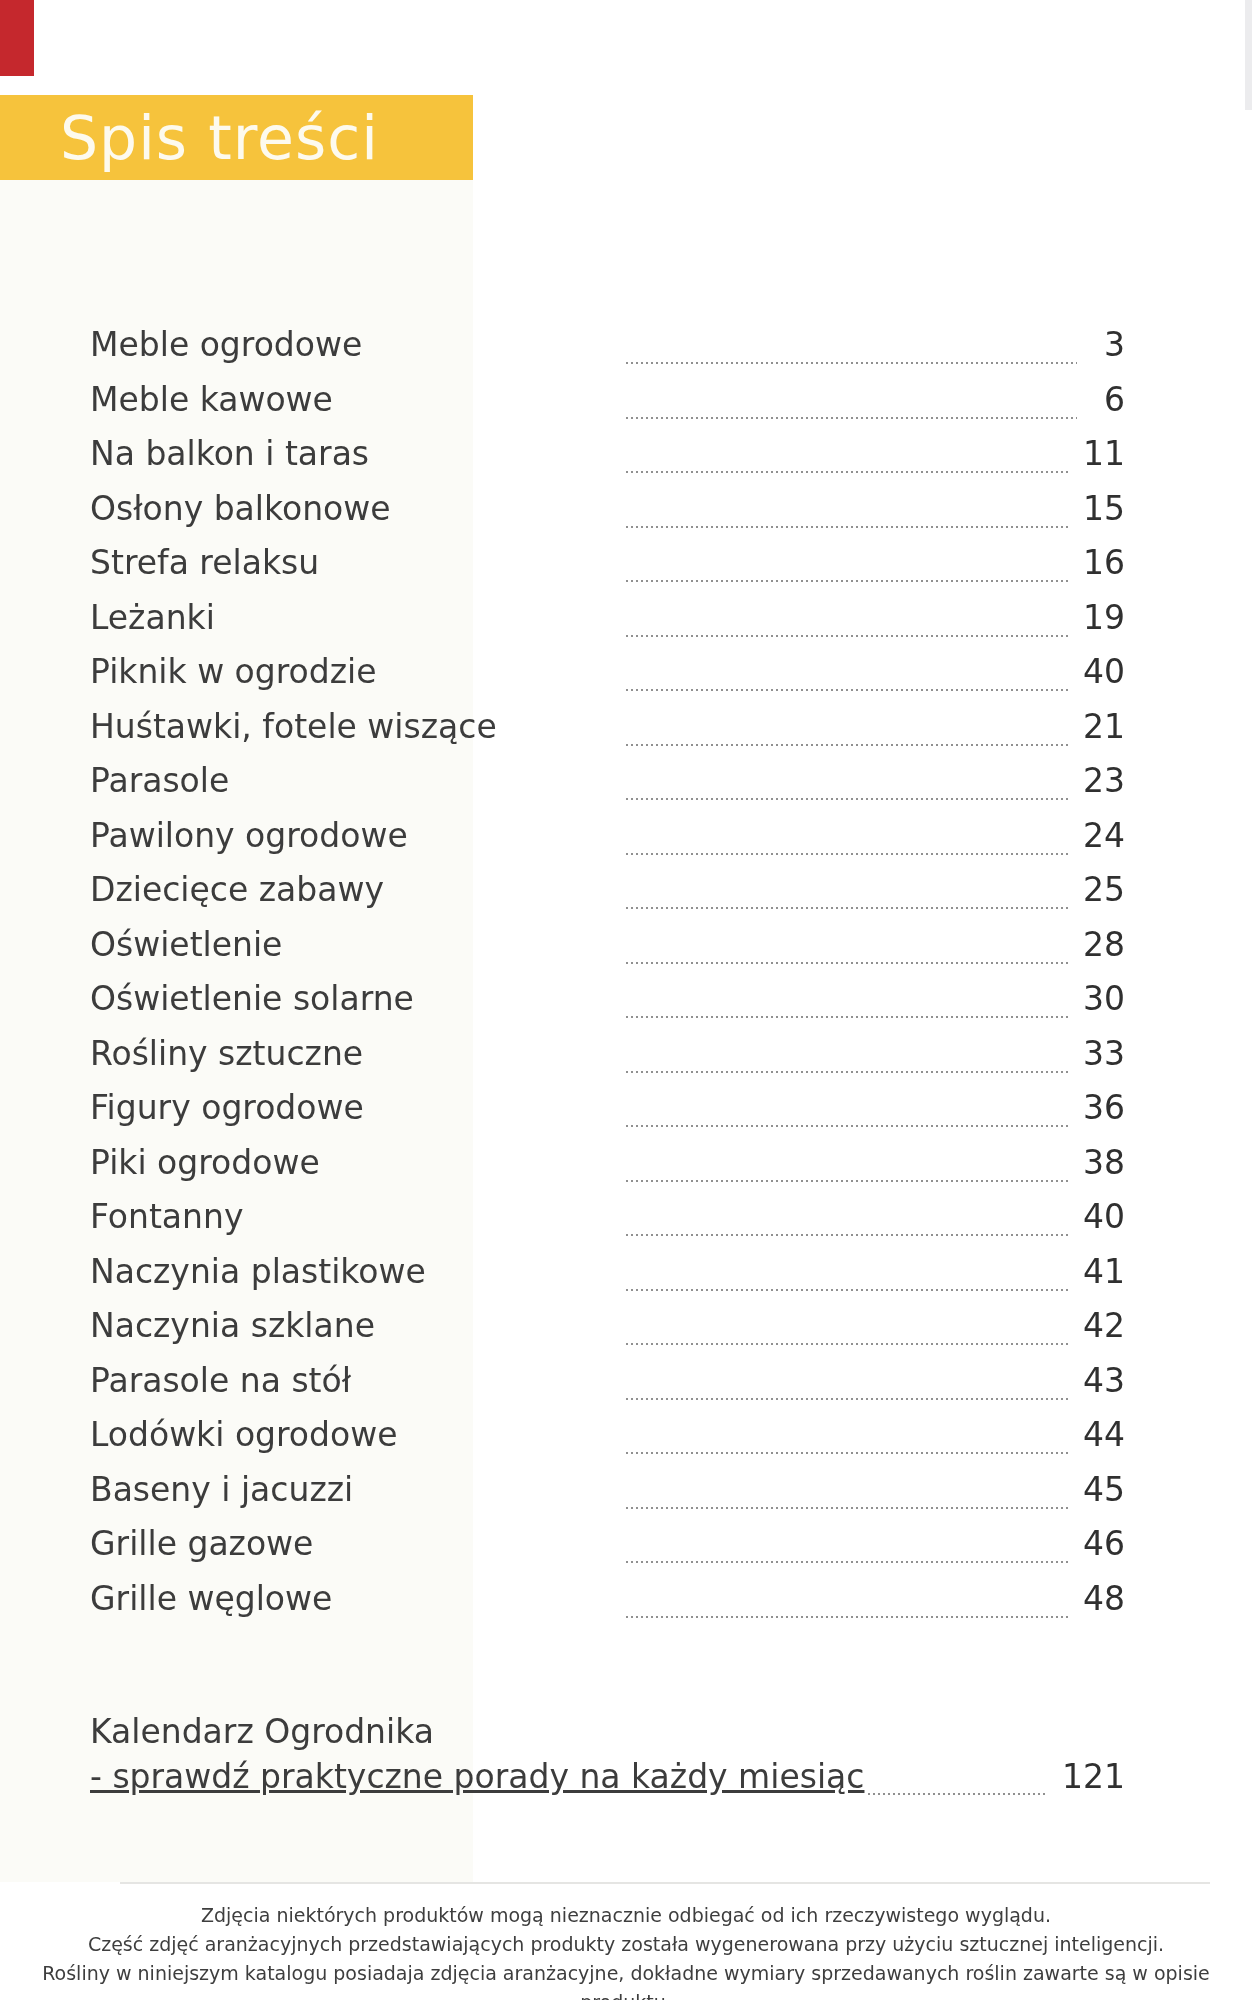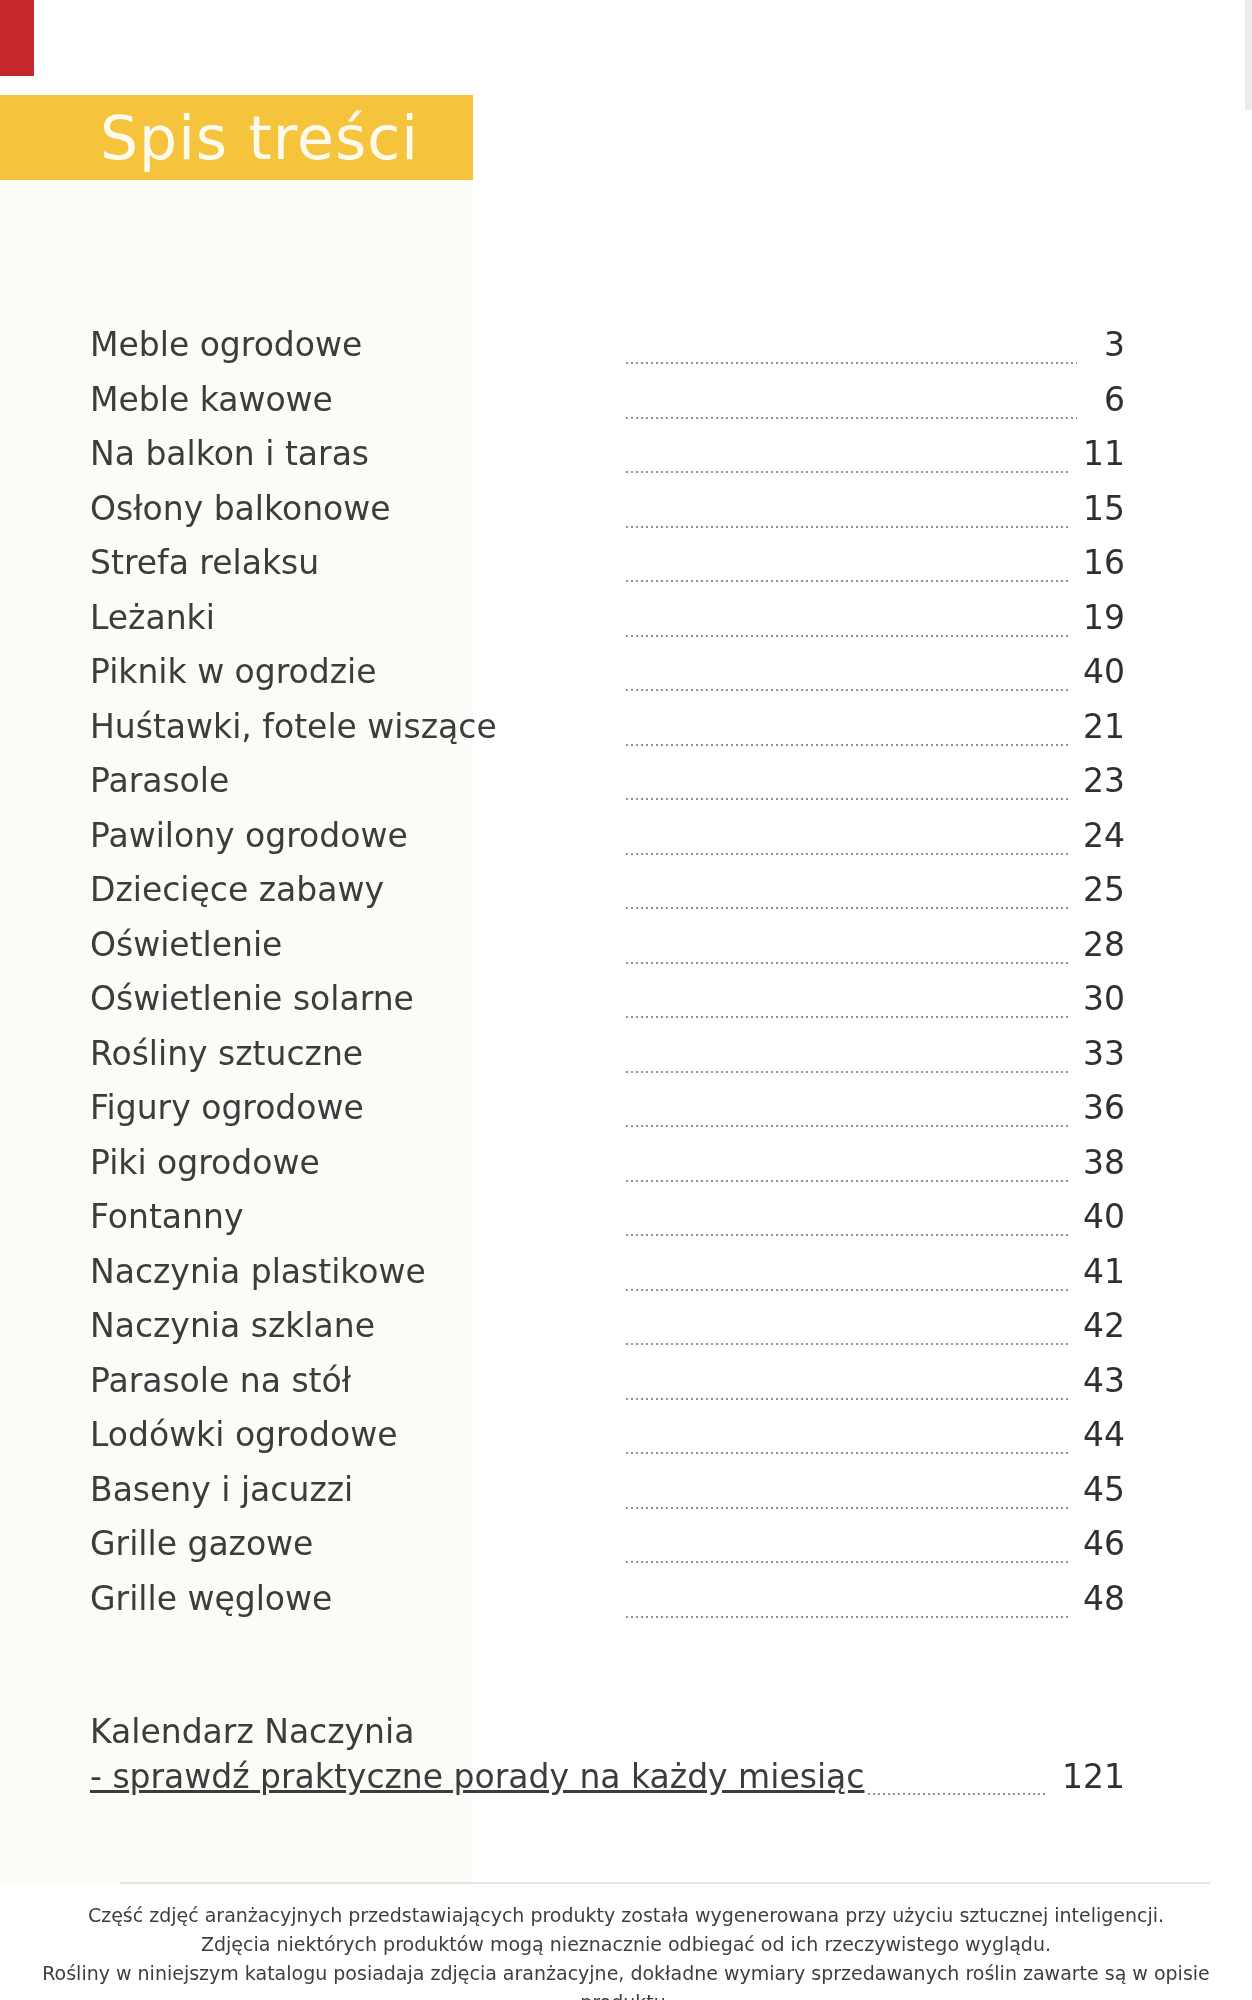--- a/index.html
+++ b/index.html
@@ -11,21 +11,21 @@
   .page{position:absolute;inset:0;}
   
   .page-tint{position:absolute;left:0;top:95px;width:473px;height:1787px;background:#FBFBF7;}
   
   .red-tab{position:absolute;left:0;top:0;width:34px;height:76px;background:#C5282D;}
   
   .edge-strip{position:absolute;right:0;top:0;width:7px;height:110px;background:#ECECEE;}
   
   .banner{
     position:absolute;left:0;top:95px;width:473px;height:85px;background:#F6C33C;
-    display:flex;align-items:center;box-sizing:border-box;padding-left:100px;
+    display:flex;align-items:center;box-sizing:border-box;padding-left:60px;
   }
   .banner h1{
     margin:0;font-size:60px;font-weight:400;color:#FDFAEE;letter-spacing:1px;line-height:1;
   }
   
   .toc{position:absolute;left:90px;top:325px;width:1035px;}
   .toc-row{display:flex;align-items:flex-start;height:54.5px;}
   .toc-label{
     flex:0 0 532px;white-space:nowrap;overflow:visible;
     font-size:33px;color:#3C3C3C;
@@ -180,29 +180,29 @@
         <span class="toc-page">46</span>
       </div>
       <div class="toc-row">
         <span class="toc-label">Grille węglowe</span>
         <span class="toc-leader"></span>
         <span class="toc-page">48</span>
       </div>
     </div>
 
   <div class="calendar">
-    <div class="cal-title">Kalendarz Naczynia</div>
+    <div class="cal-title">Kalendarz Ogrodnika</div>
     <div class="toc-row">
       <span class="toc-label">- sprawdź praktyczne porady na każdy miesiąc</span>
       <span class="toc-leader"></span>
       <span class="toc-page">121</span>
     </div>
   </div>
 
   <div class="footer-rule"></div>
 
   <div class="footer">
+    <div>Zdjęcia niektórych produktów mogą nieznacznie odbiegać od ich rzeczywistego wyglądu.</div>
     <div>Część zdjęć aranżacyjnych przedstawiających  produkty została wygenerowana przy użyciu sztucznej inteligencji.</div>
-    <div>Zdjęcia niektórych produktów mogą nieznacznie odbiegać od ich rzeczywistego wyglądu.</div>
     <div>Rośliny w niniejszym katalogu posiadaja zdjęcia aranżacyjne, dokładne wymiary sprzedawanych roślin zawarte są w opisie produktu.</div>
   </div>
 
 </div>
 
 </body></html>

